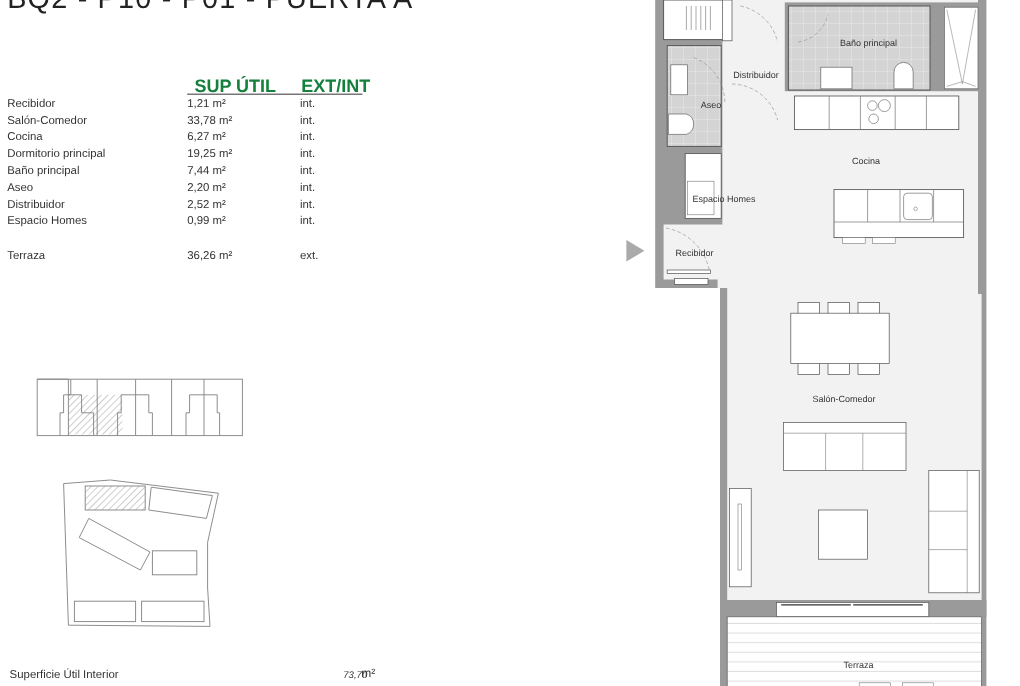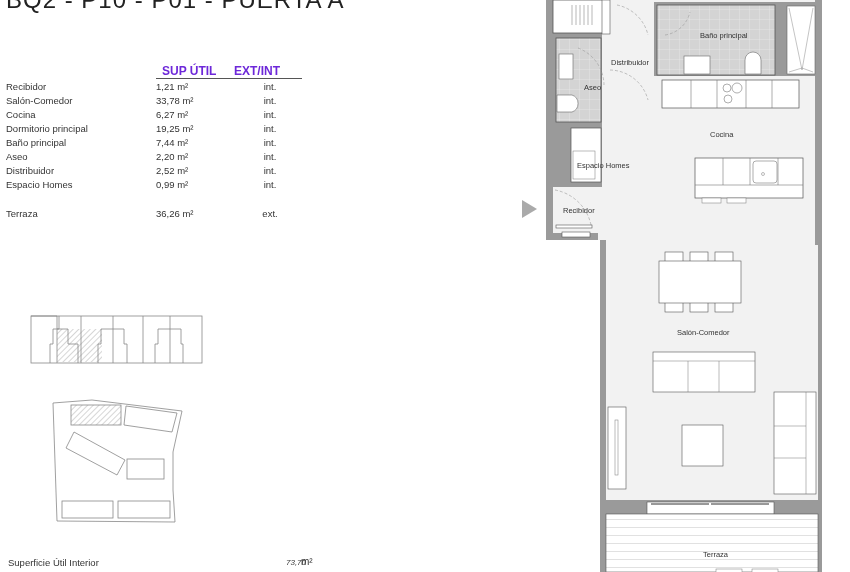--- a/index.html
+++ b/index.html
@@ -1,27 +1,27 @@
 <!DOCTYPE html>
 <html><head>
 <meta charset="utf-8">
 <style>
   html, body { margin:0; padding:0; }
   body { width:850px; height:572px; background:#ffffff; position:relative; overflow:hidden;
          font-family:"Liberation Sans", sans-serif; color:#222; }
   .title { position:absolute; left:6px; top:-14px; font-size:24px; letter-spacing:1px; color:#222; white-space:nowrap; }
   .table { position:absolute; left:6px; top:64px; width:300px; font-size:9.5px; color:#333; }
-  .thead { position:absolute; top:0; font-weight:bold; font-size:12px; color:#6d28d9; }
+  .thead { position:absolute; top:0; font-weight:bold; font-size:15px; color:#15803d; }
   .th-sup { left:156px; }
-  .th-ext { left:228px; }
+  .th-ext { left:245px; }
   .hline { position:absolute; top:14px; left:150px; width:146px; height:1px; background:#555; }
   .row { position:absolute; left:0; width:300px; height:14px; }
   .row .name { position:absolute; left:0; }
   .row .area { position:absolute; left:150px; width:72px; text-align:left; }
-  .row .ext { position:absolute; left:244px; width:40px; text-align:center; }
+  .row .ext { position:absolute; left:244px; width:40px; text-align:left; }
   .total { position:absolute; left:8px; top:557px; font-size:9.5px; color:#333; width:320px; }
   .total .val { position:absolute; left:262px; top:1px; font-style:italic; font-size:8px;margin-left:16px; }
   .total .unit { position:absolute; left:293px; top:-1px; font-size:10px; }
   .plan { position:absolute; left:0; top:0; }
   .lbl { font-family:"Liberation Sans", sans-serif; font-size:7.5px; fill:#333; }
 </style>
 </head>
 <body>
 
 <div class="title">BQ2 - P10 - P01 - PUERTA A</div>

